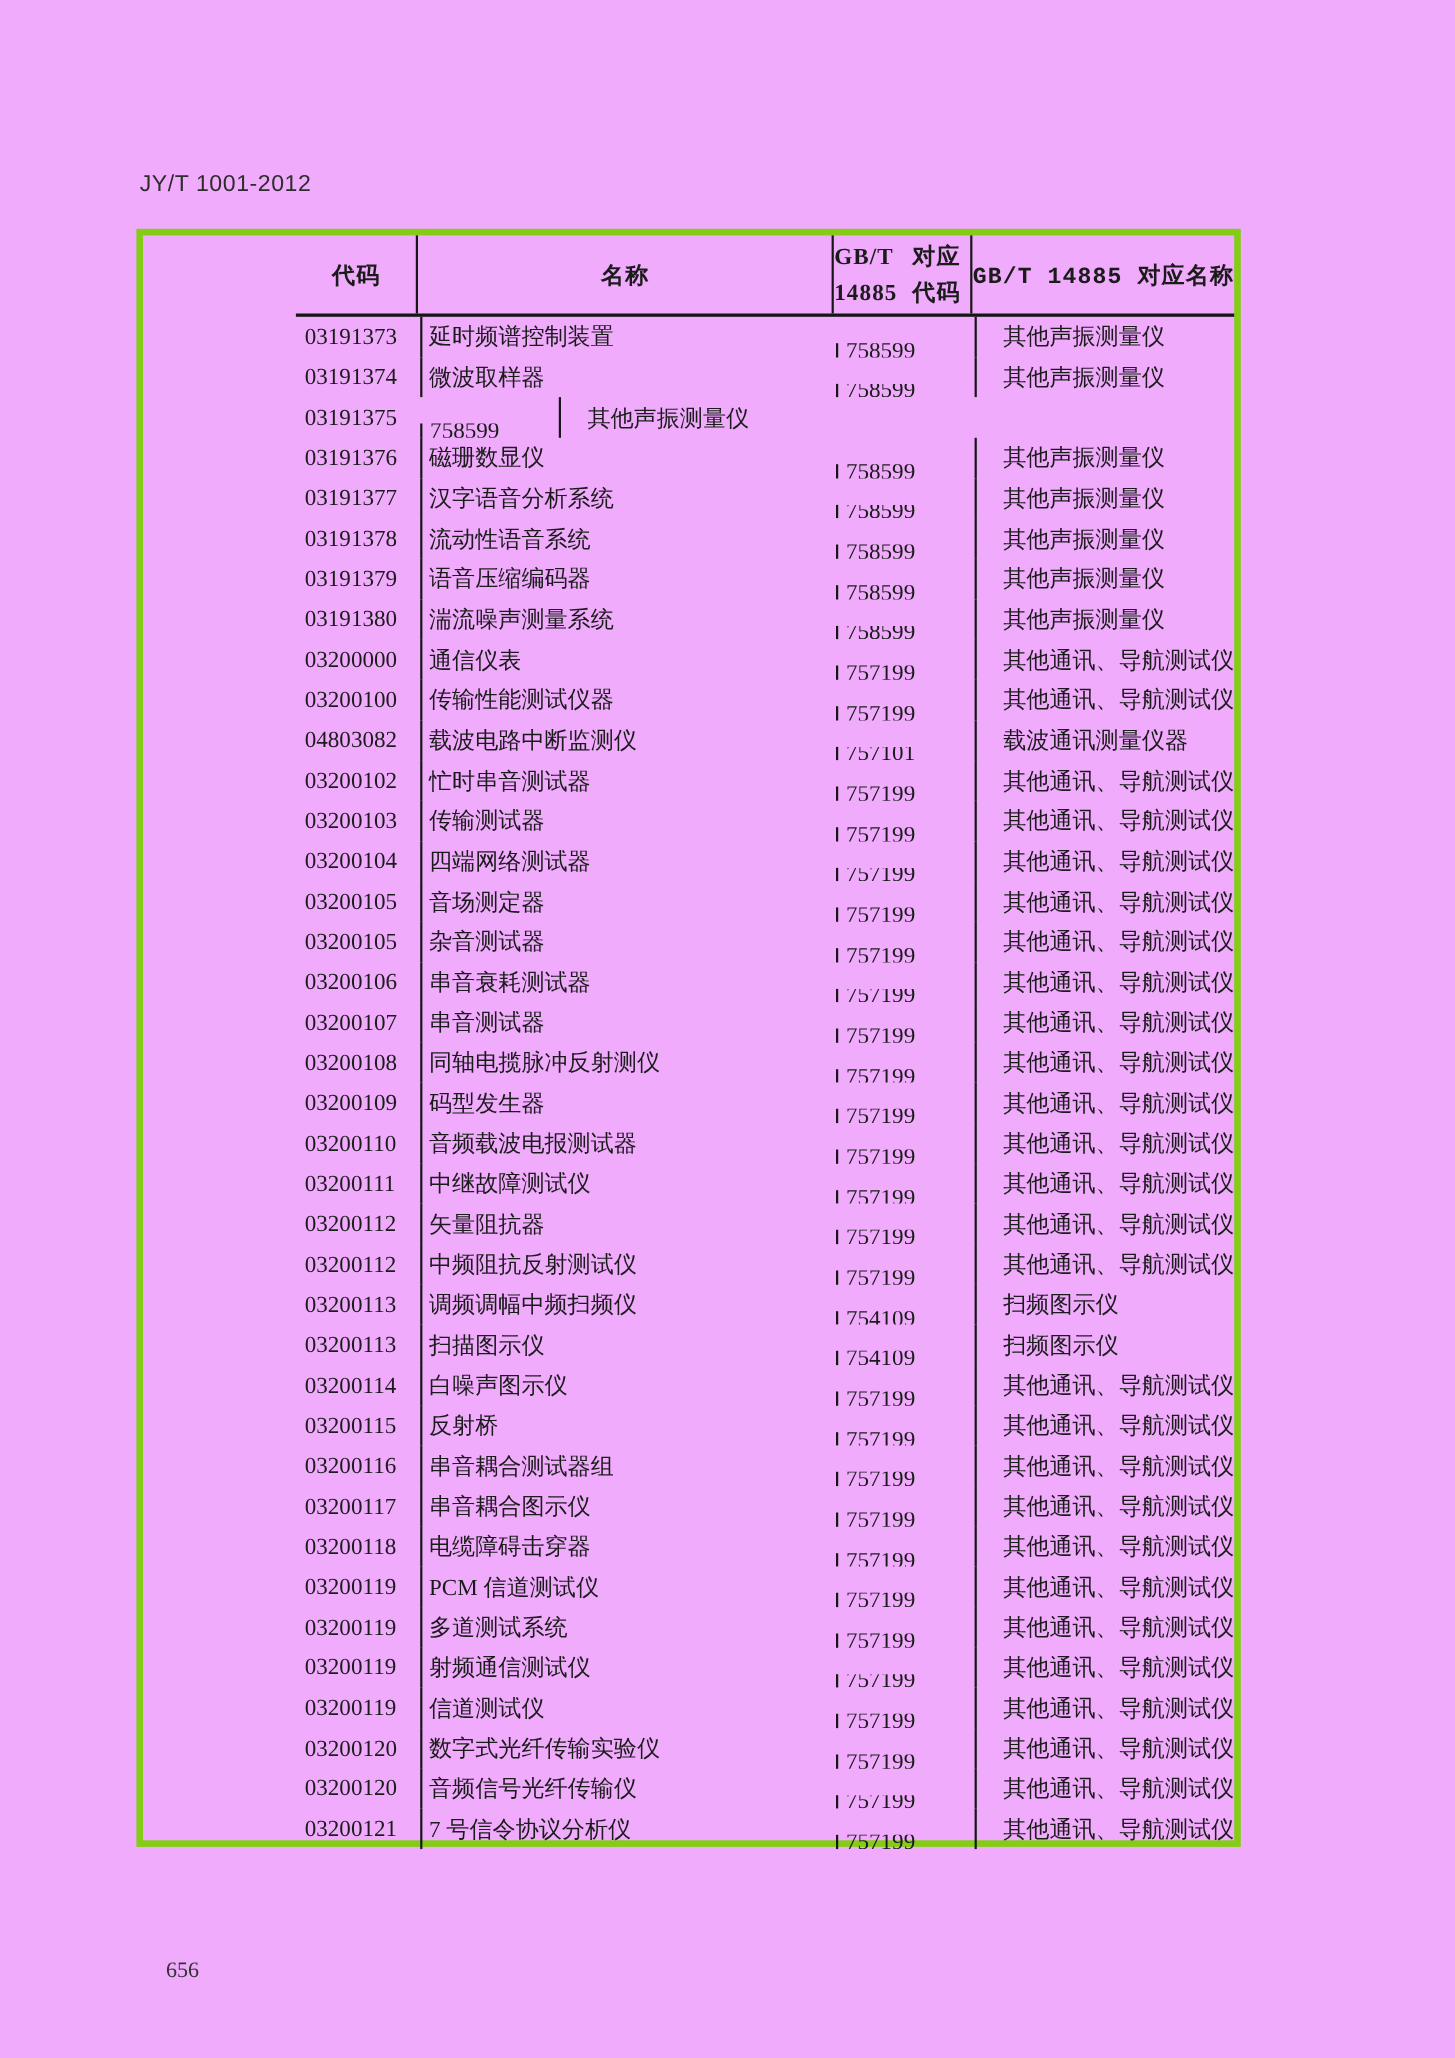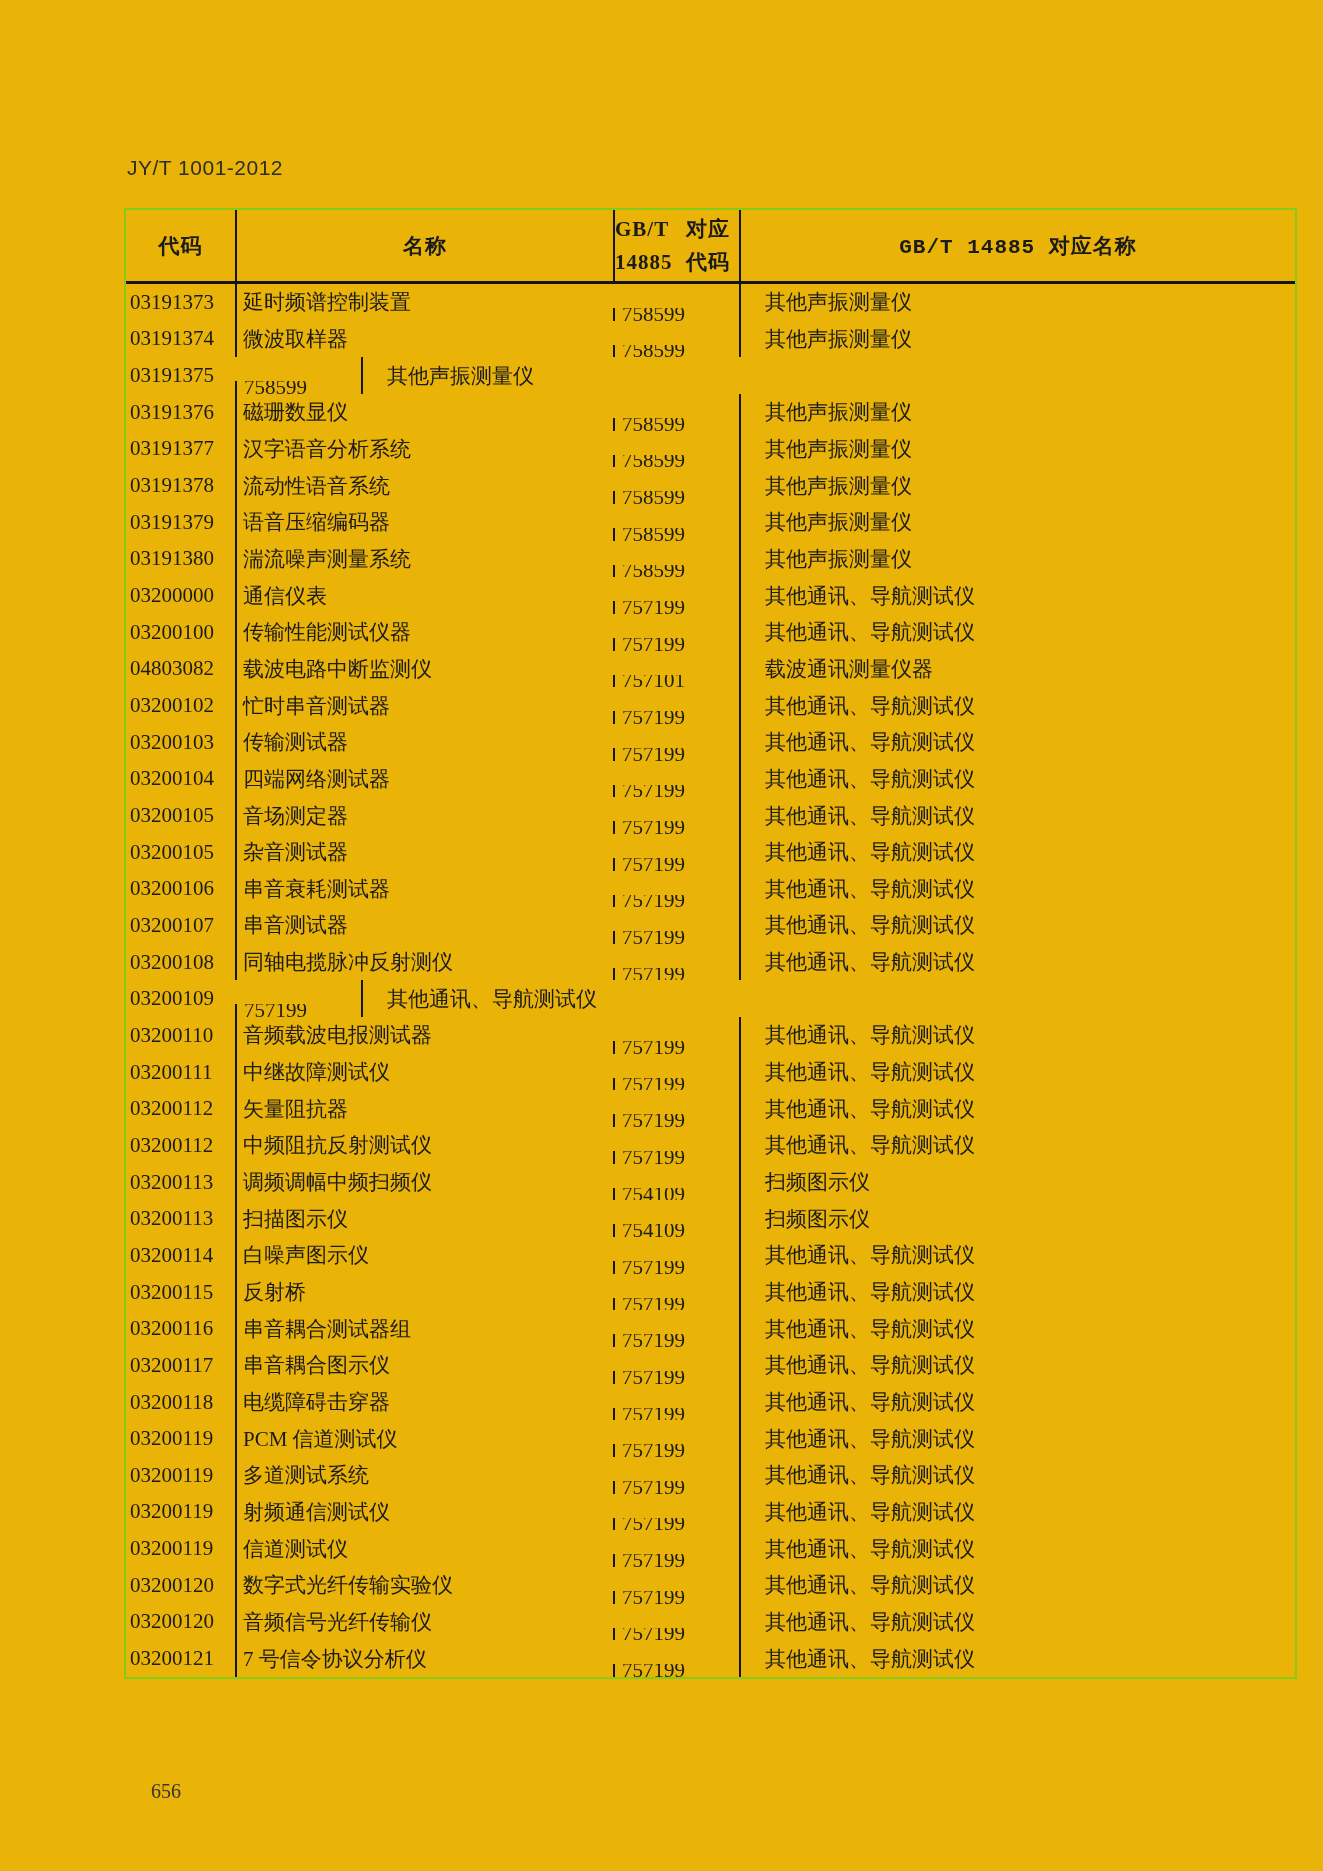--- a/index.html
+++ b/index.html
@@ -1,44 +1,45 @@
 <!DOCTYPE html>
 <html><head>
 <meta charset="utf-8">
 <style>
   html, body { margin: 0; padding: 0; background: #ffffff; }
   .page {
     position: relative;
     width: 1323px;
     height: 1871px;
-    background: #eab308;
+    background: #f0abfc;
     font-family: "Liberation Serif", "DejaVu Serif", serif;
     color: #1b1b1b;
     overflow: hidden;
   }
   .doc-title {
     position: absolute;
     left: 127px;
     top: 156px;
     font-family: "Liberation Sans", "DejaVu Sans", sans-serif;
     font-size: 21px;
     color: #2d2d2d;
     letter-spacing: 0.5px;
     white-space: pre;
   }
   .mapping-table {
     position: absolute;
     left: 124px;
     top: 208px;
-    width: 1173px;
+    width: 1004px;
     height: 1471px;
-    border: 2px solid #84cc16;
+    border: 6px solid #84cc16;
     box-sizing: border-box;
     display: flex;
     flex-direction: column;
+    align-items: flex-end;
   }
   .thead {
     display: flex;
     height: 74px;
     border-bottom: 3px solid #161616;
     box-sizing: border-box;
     flex: none;
   }
   .th {
     display: flex;
@@ -225,20 +226,21 @@
 
         <div class="tr">
           <div class="td c1">03200108</div>
           <div class="td c2">同轴电揽脉冲反射测仪</div>
           <div class="td c3">757199</div>
           <div class="td c4">其他通讯、导航测试仪</div>
         </div>
 
         <div class="tr">
           <div class="td c1">03200109</div>
+          <div class="td c2">码型发生器</div>
           <div class="td c3">757199</div>
           <div class="td c4">其他通讯、导航测试仪</div>
         </div>
 
         <div class="tr">
           <div class="td c1">03200110</div>
           <div class="td c2">音频载波电报测试器</div>
           <div class="td c3">757199</div>
           <div class="td c4">其他通讯、导航测试仪</div>
         </div>

